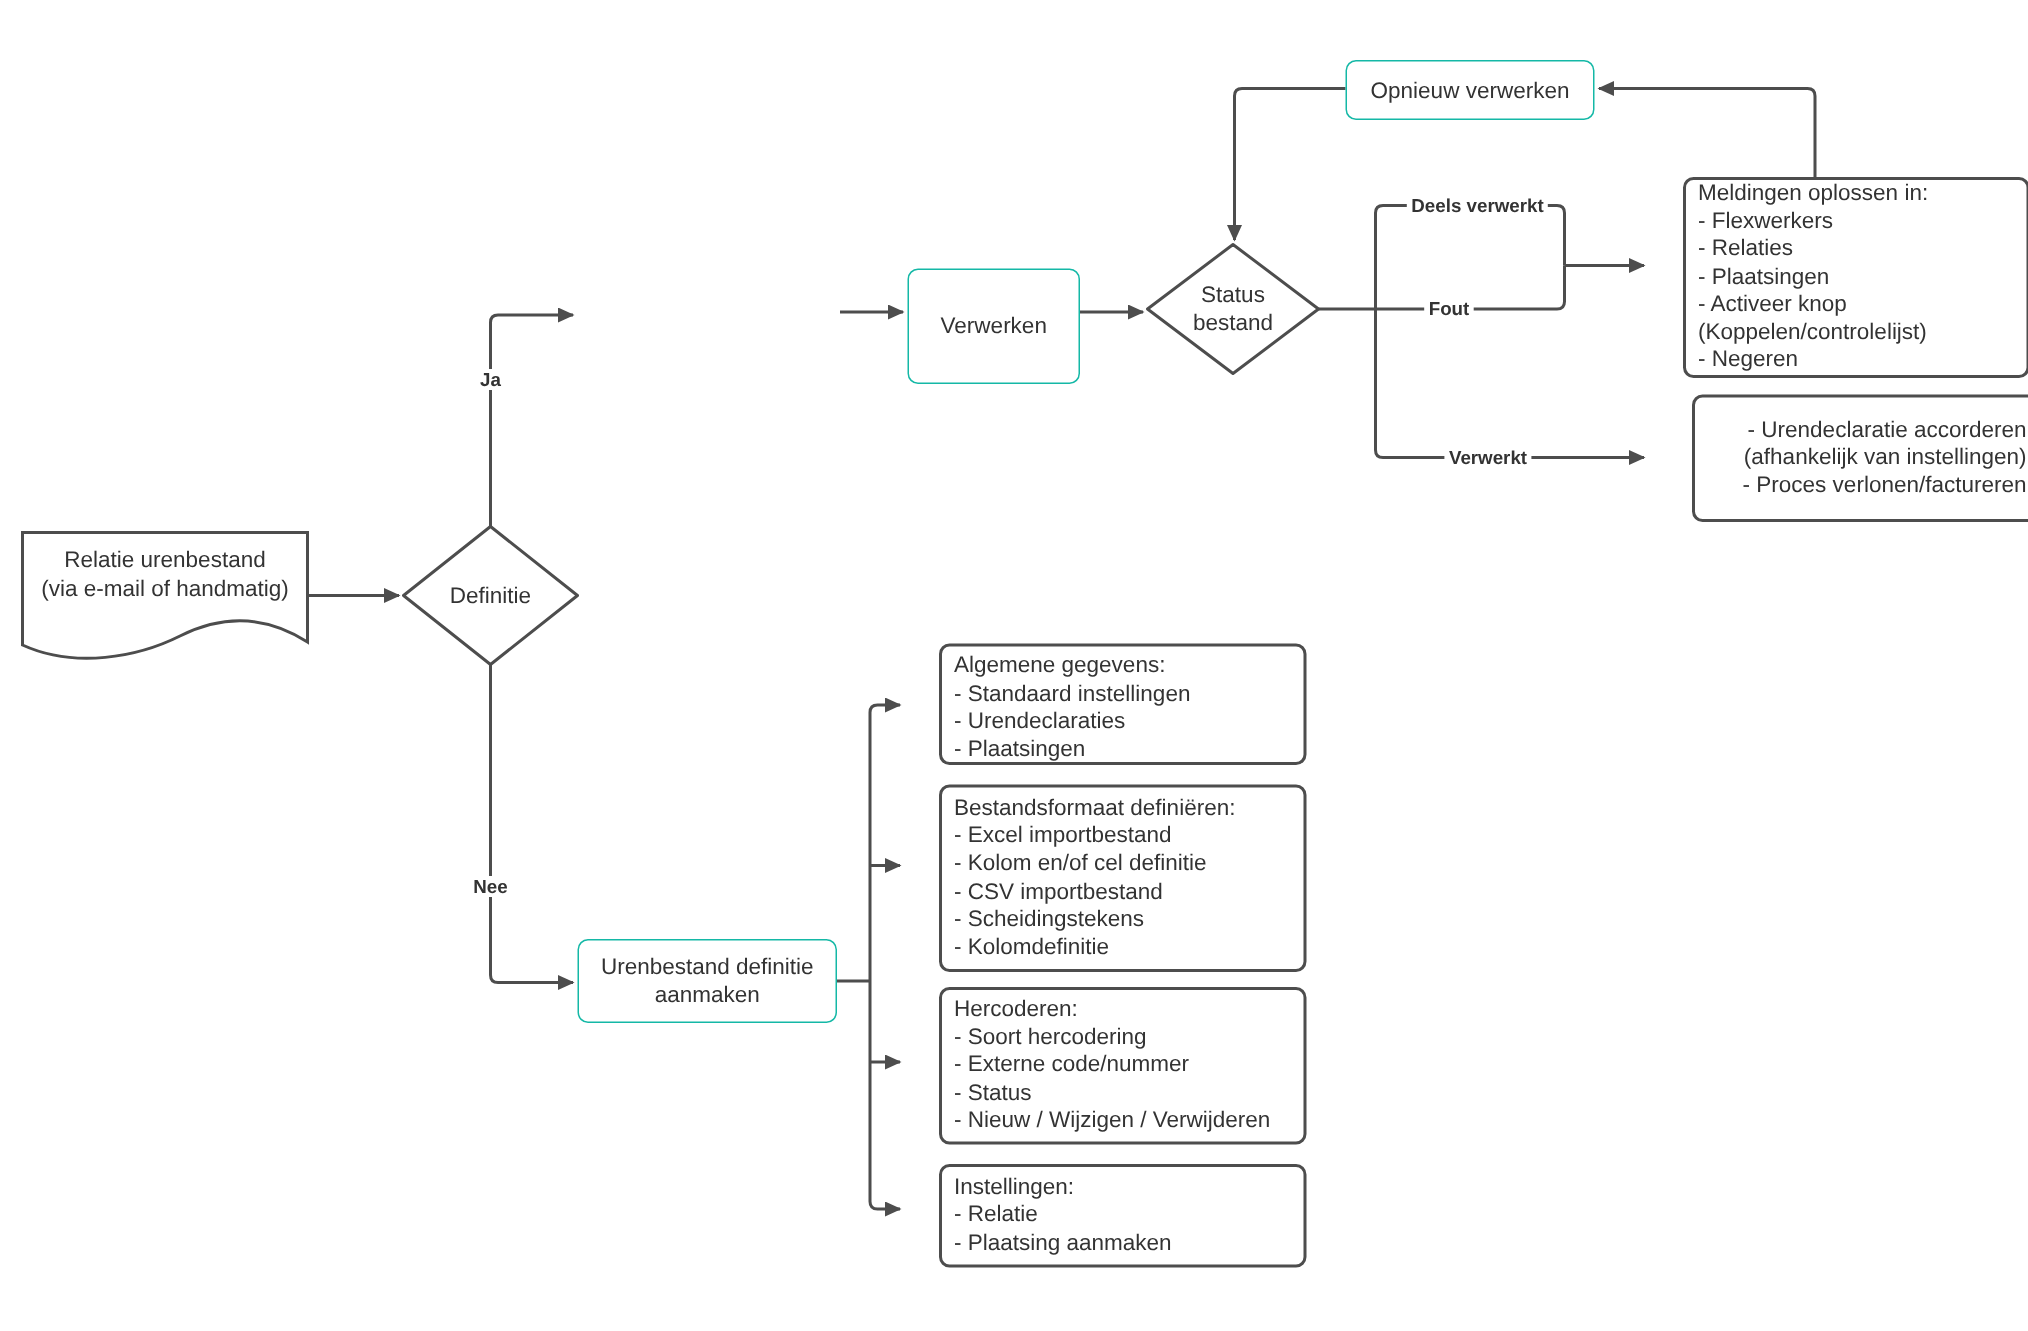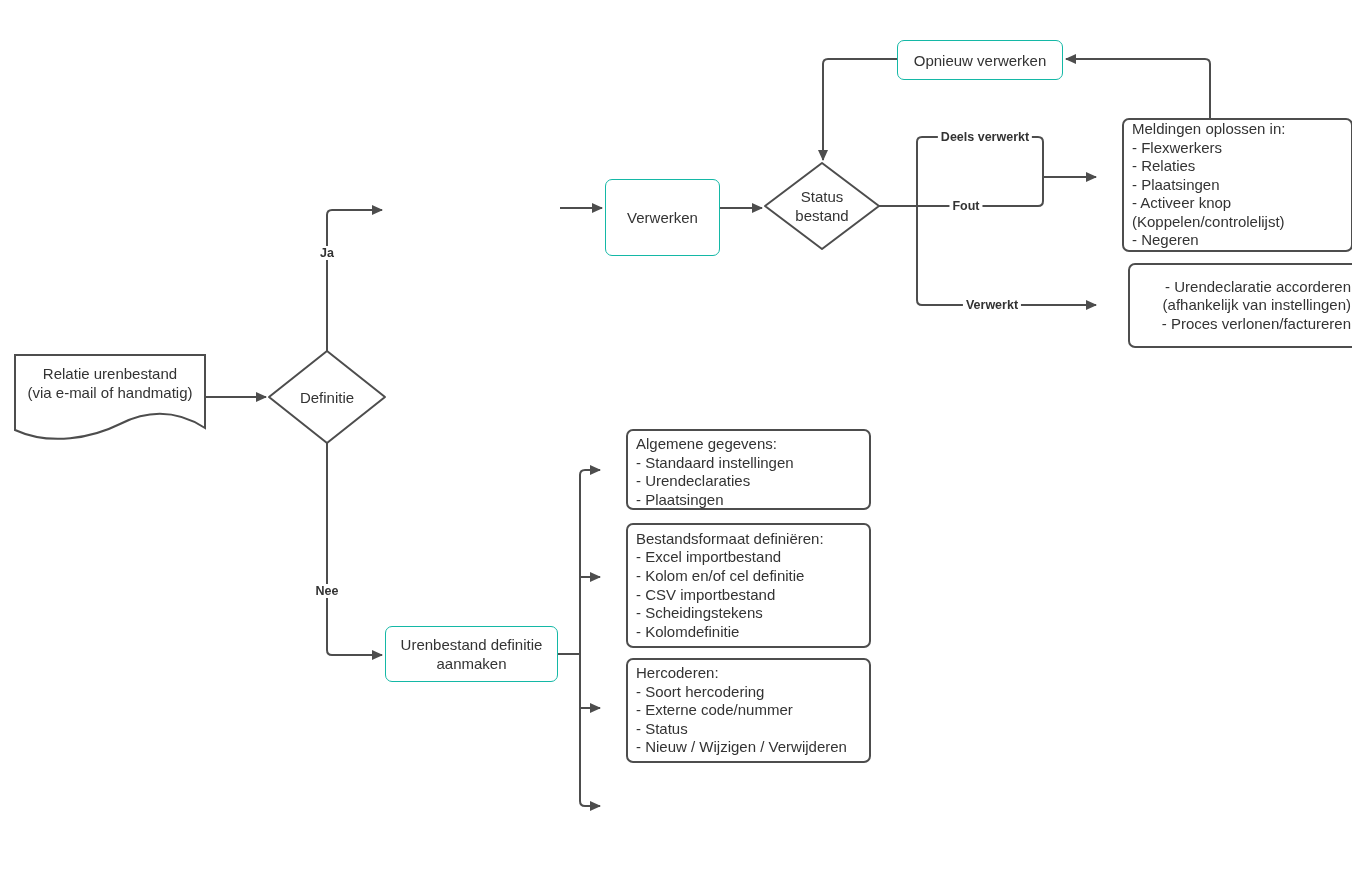--- a/index.html
+++ b/index.html
@@ -147,20 +147,25 @@
   </div>
 
   <div class="listbox" style="left:603px;top:658px;width:245px;height:105px;">
     <div>Hercoderen:</div>
     <div>- Soort hercodering</div>
     <div>- Externe code/nummer</div>
     <div>- Status</div>
     <div>- Nieuw / Wijzigen / Verwijderen</div>
   </div>
 
+  <div class="listbox" style="left:603px;top:776px;width:245px;height:69px;">
+    <div>Instellingen:</div>
+    <div>- Relatie</div>
+    <div>- Plaatsing aanmaken</div>
+  </div>
 
   <div class="edge-label" style="left:327px;top:253px;">Ja</div>
   <div class="edge-label" style="left:327px;top:575px;margin-top:16px;">Nee</div>
   <div class="edge-label" style="left:969px;top:137px;margin-left:16px;">Deels verwerkt</div>
   <div class="edge-label" style="left:966px;top:206px;">Fout</div>
   <div class="edge-label" style="left:992px;top:305px;">Verwerkt</div>
 
 </div>
 
 </body></html>

